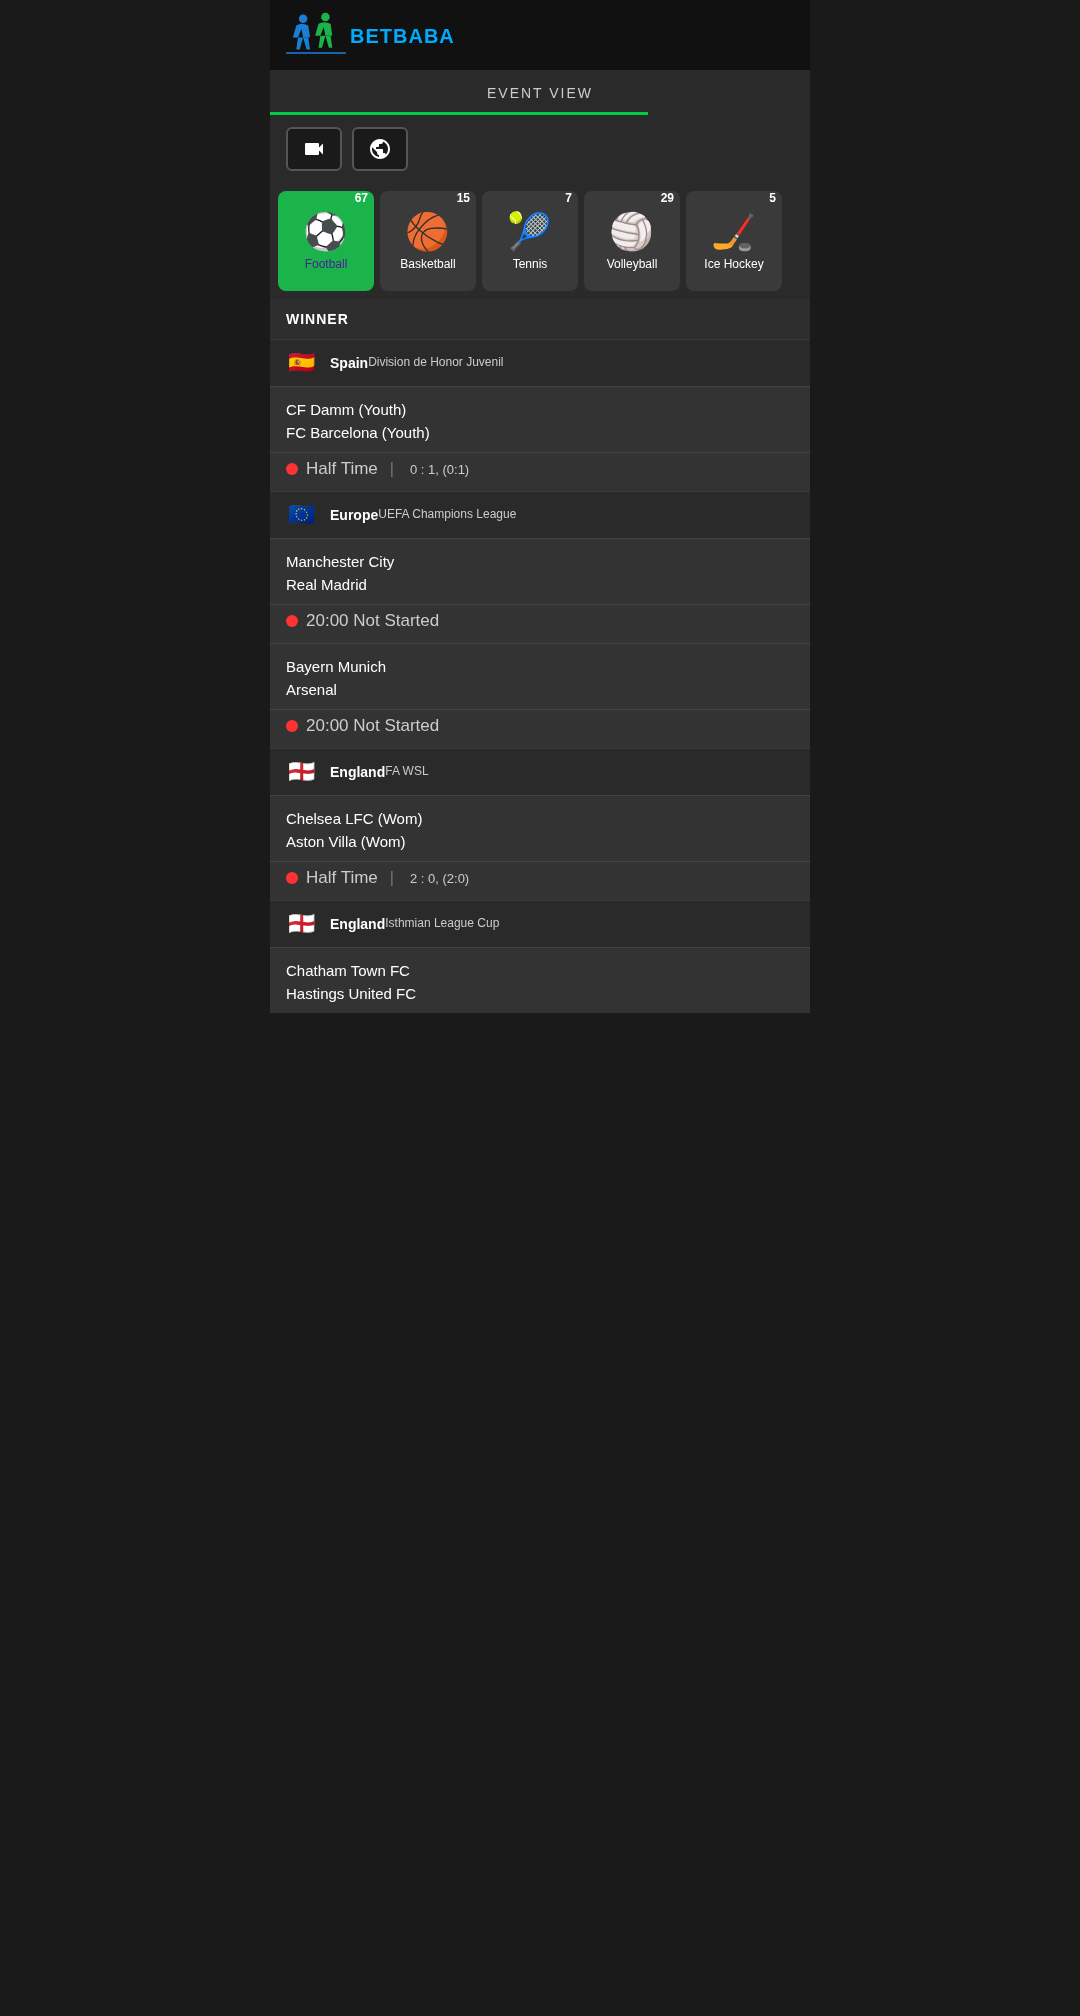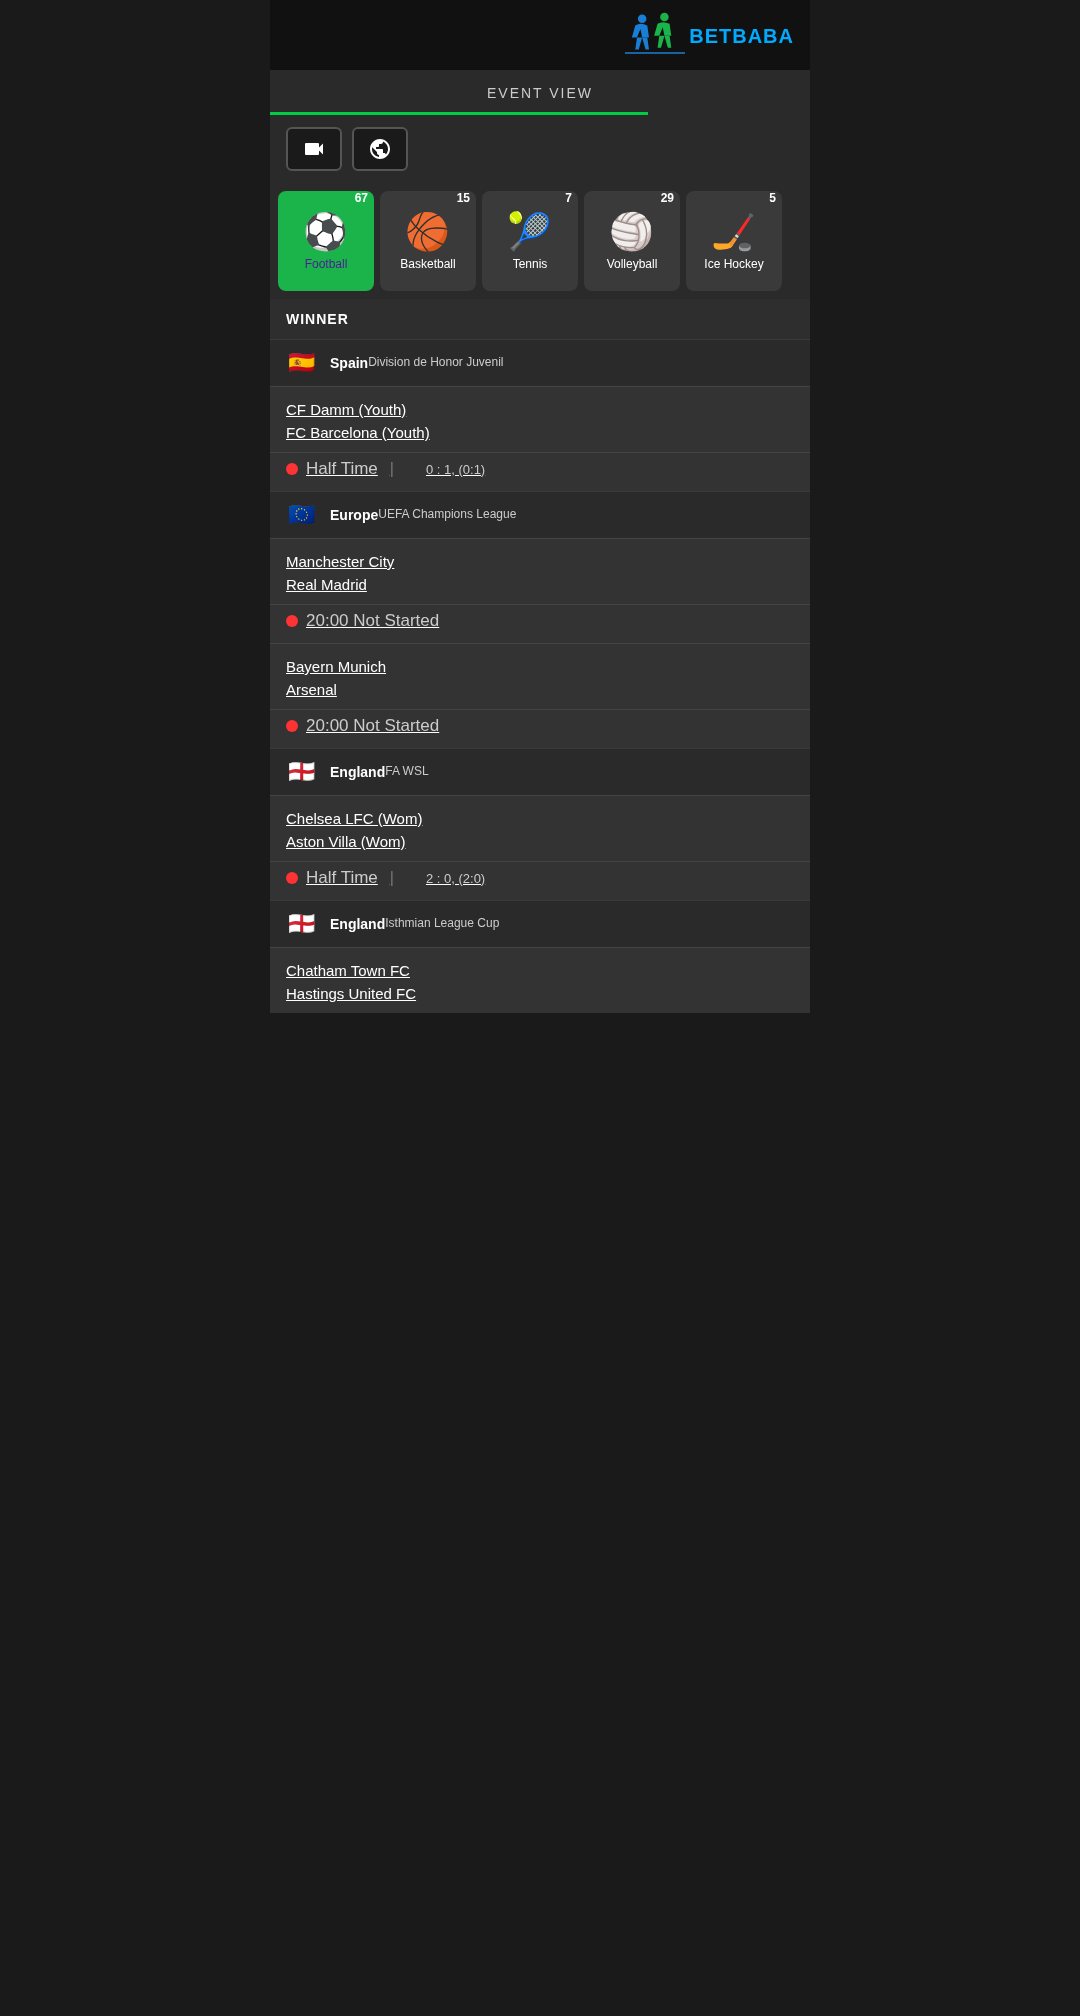--- a/index.html
+++ b/index.html
@@ -12,21 +12,20 @@
       max-width: 540px;
       margin: 0 auto;
     }
 
     
     .header {
       background: #111111;
       padding: 10px 16px;
       display: flex;
       align-items: center;
-      justify-content: flex-end;
     }
     .logo-container {
       display: flex;
       align-items: center;
     }
     .logo-icon {
       width: 60px;
       height: 50px;
       position: relative;
     }
@@ -163,21 +162,20 @@
     }
     .league-name {
       font-size: 12px;
       color: #cccccc;
     }
 
     
     .match-container {
       background: #333333;
       border-top: 1px solid #444444;
-      text-decoration: underline;
     }
     .match-teams {
       padding: 12px 16px 8px 16px;
     }
     .team-name {
       font-size: 15px;
       color: #ffffff;
       line-height: 1.5;
     }
     .match-status {
@@ -194,21 +192,21 @@
       background: #ff3333;
       flex-shrink: 0;
     }
     .status-text {
       font-size: 17px;
       color: #cccccc;
     }
     .score-text {
       font-size: 13px;
       color: #cccccc;
-      margin-left: 20px;
+      margin-left: 4px;
     }
     .status-divider {
       color: #777777;
       margin: 0 4px;
     }
 
     
     .content-scroll {
       overflow-y: auto;
     }

